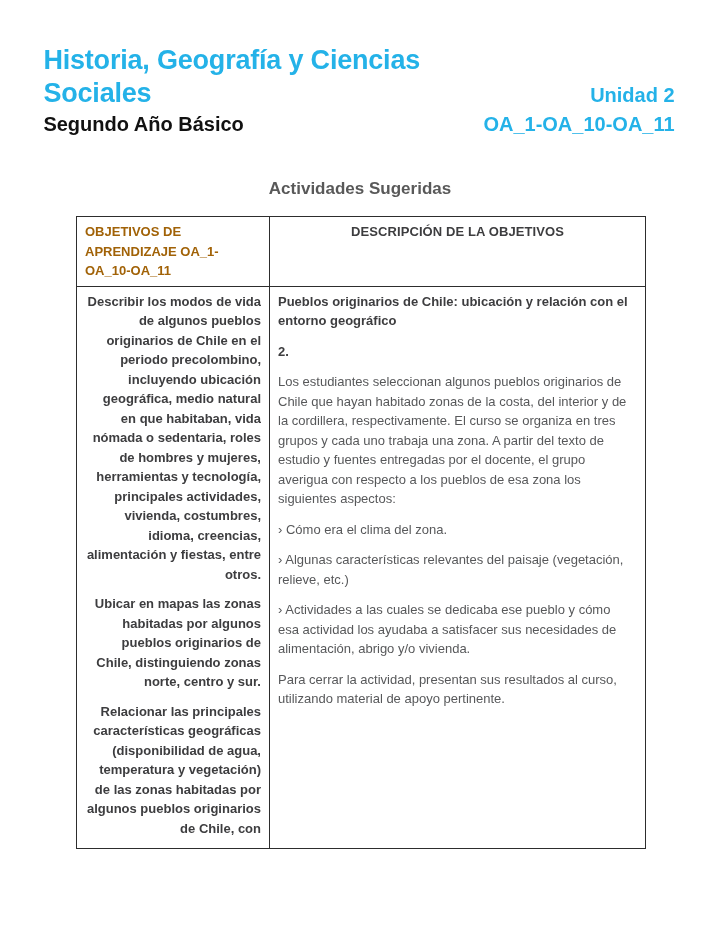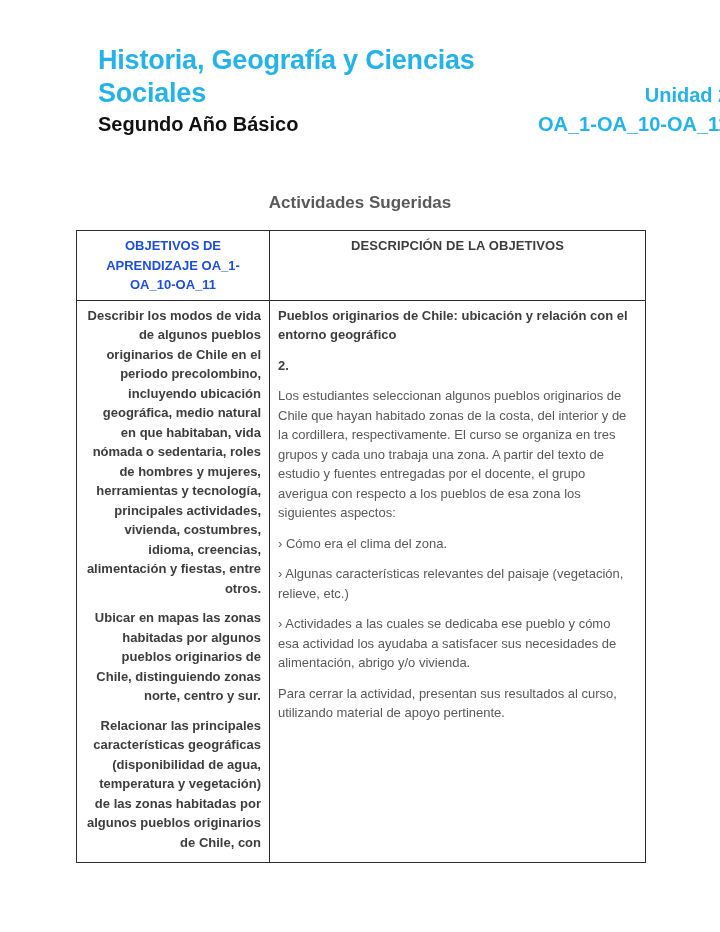--- a/index.html
+++ b/index.html
@@ -12,21 +12,21 @@
   .page {
     position: relative;
     width: 720px; height: 932px;
     background: #ffffff;
     overflow: hidden;
   }
 
   
   .doc-header {
     display: flex;
-    justify-content: space-between;
+    justify-content: center;
     align-items: flex-end;
     margin: 44px 100px 0 98px;
   }
   .doc-title {
     font-size: 27px;
     font-weight: bold;
     line-height: 33px;
     color: #24B2E8;
     width: 440px;
     letter-spacing: -0.2px;
@@ -50,21 +50,21 @@
   }
   .oa-codes {
     font-size: 20px;
     font-weight: bold;
     line-height: 27px;
     color: #24B2E8;
   }
 
   
   .section-title {
-    margin-top: 55px;
+    margin-top: 41px;
     text-align: center;
     font-size: 17px;
     font-weight: bold;
     color: #595959;
   }
 
   
   table.activities-table {
     border-collapse: collapse;
     table-layout: fixed;
@@ -74,23 +74,23 @@
   .activities-table th,
   .activities-table td {
     border: 1.5px solid #2d2d2d;
     vertical-align: top;
     padding: 5px 8px;
     font-size: 13px;
     line-height: 19.5px;
   }
   th.col-objectives {
     width: 193px;
-    text-align: center;
+    text-align: left;
     font-weight: bold;
-    color: #1d4ed8;
+    color: #a16207;
   }
   th.col-description {
     width: 376px;
     text-align: center;
     font-weight: bold;
     color: #3d3d3f;
     letter-spacing: 0.1px;
   }
   .cell-clip { height: 551px; overflow: hidden; }
   .objectives-cell p {

